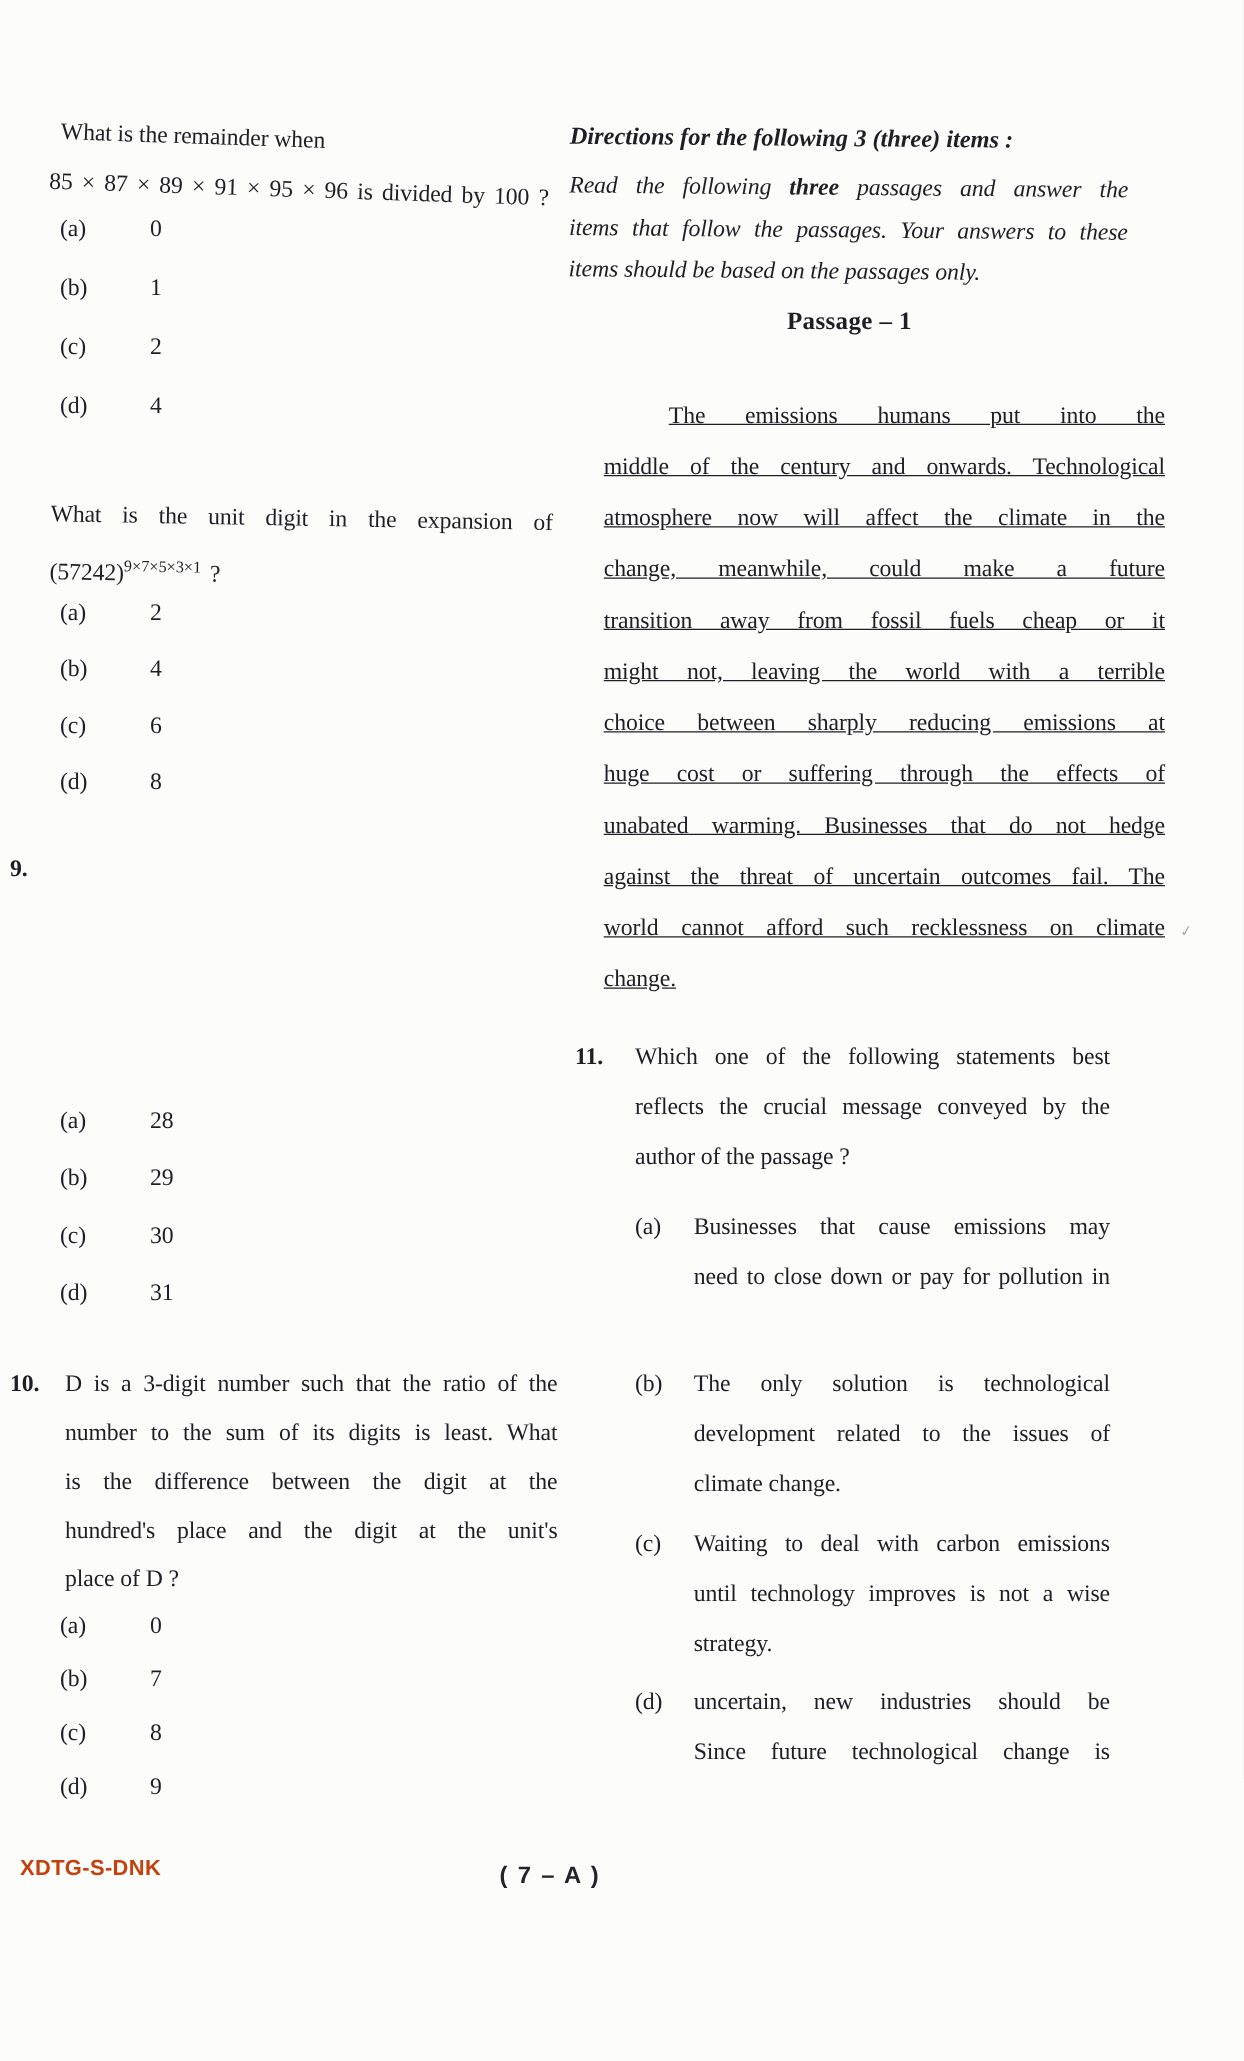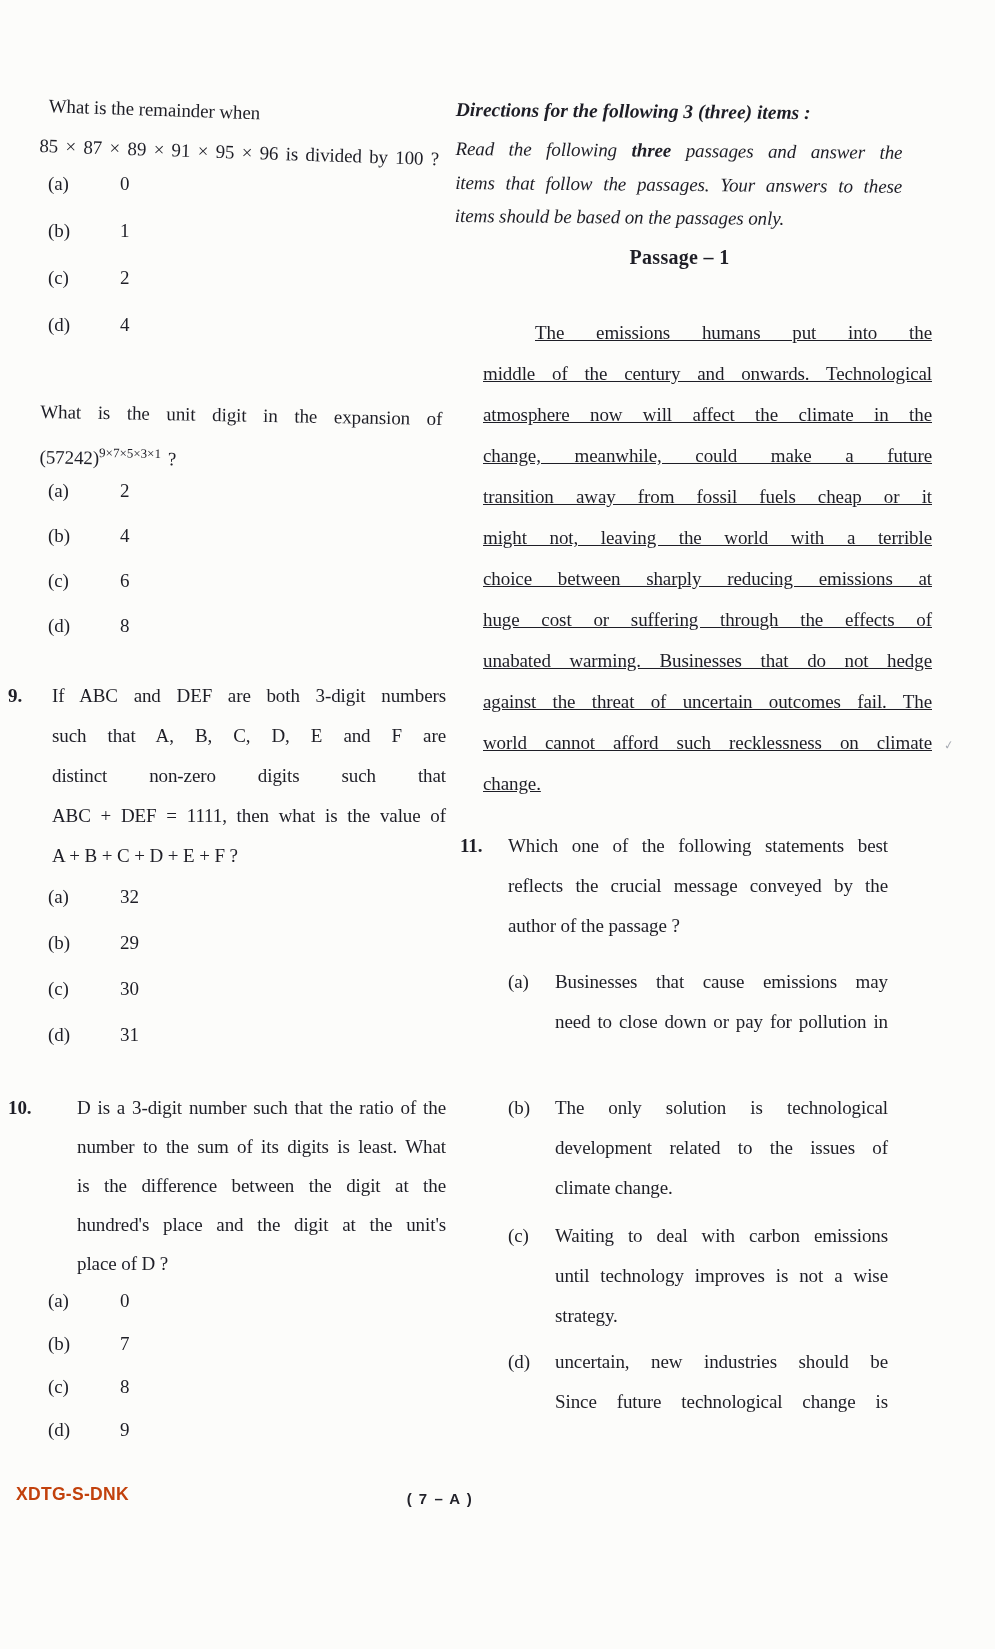--- a/index.html
+++ b/index.html
@@ -21,40 +21,40 @@
   .opt{display:flex;align-items:baseline;}
   .olabel{flex:none;width:48px;}
   .oval{margin-left:24px;}
   .q7opts{left:48px;top:173px;}  .q7opts .opt{height:47px;}
   .q8opts{left:48px;top:480px;}  .q8opts .opt{height:45px;}
   .qflex{display:flex;align-items:flex-start;}
   .qnum{flex:none;width:44px;font-weight:bold;line-height:40px;}
   .qbody{flex:none;}
   .q9{left:8px;top:676px;}   .q9 .qbody{width:394px;}
   .q9opts{left:48px;top:886px;}  .q9opts .opt{height:46px;}
-  .q10{left:8px;top:1088px;} .q10 .qbody{width:394px;} .q10 .line{line-height:39px;margin-left:25px;} .q10 .qnum{line-height:39px;}
+  .q10{left:8px;top:1088px;} .q10 .qbody{width:394px;} .q10 .line{line-height:39px;} .q10 .qnum{line-height:39px;}
   .q10opts{left:48px;top:1290px;} .q10opts .opt{height:43px;}
   
   .directions{left:456px;top:92px;width:447px;transform:rotate(0.5deg);transform-origin:0 0;}
   .dir-title{font-weight:bold;font-style:italic;line-height:36px;font-size:19.5px;letter-spacing:0;}
   .dir-body{margin-top:4px;}
   .dir-line{font-style:italic;line-height:33.5px;}
   .dir-line b{font-weight:bold;}
   .passage-title{left:456px;top:246px;width:447px;text-align:center;font-weight:bold;font-size:20px;letter-spacing:0.3px;}
   .passage{left:483px;top:312px;width:449px;text-decoration:underline;}
   .passage .line{line-height:41px;}
   .passage .first{text-indent:52px;}
   .q11{left:460px;top:826px;} .q11 .qnum{width:48px;} .q11 .qbody{width:380px;}
   .q11opt{left:508px;display:flex;align-items:flex-start;width:380px;}
   .q11opt .olabel{width:47px;line-height:40px;}
   .q11opt .obody{flex:none;width:333px;}
   .q11a{top:962px;} .q11b{top:1088px;} .q11c{top:1216px;} .q11d{top:1342px;}
   
   .footer-code{left:16px;top:1484px;font-family:"Liberation Sans",sans-serif;font-weight:600;font-size:17.5px;letter-spacing:0.3px;color:#c2410c;}
-  .footer-page{left:370px;top:1490px;width:140px;text-align:center;font-family:"Liberation Sans",sans-serif;font-weight:600;font-size:15px;letter-spacing:1.5px;color:#23232b;}
+  .footer-page{left:370px;top:1490px;width:140px;text-align:center;font-family:"Liberation Sans",sans-serif;font-weight:600;font-size:19px;letter-spacing:1.5px;color:#23232b;}
   .stray{left:944px;top:738px;color:#a7abb3;font-size:12px;transform:rotate(-8deg);}
 </style>
 </head>
 <body>
 
 <div class="page">
 
   <section class="blk q7text">
     <div class="line pad">What is the remainder when</div>
     <div class="line jlast">85 × 87 × 89 × 91 × 95 × 96 is divided by 100 ?</div>
@@ -100,33 +100,26 @@
       <span class="oval">6</span>
     </div>
     <div class="opt">
       <span class="olabel">(d)</span>
       <span class="oval">8</span>
     </div>
   </section>
 
   <section class="blk q9 qflex">
     <div class="qnum">9.</div>
-    <div class="qbody">
-      <div class="line jlast">If ABC and DEF are both 3-digit numbers</div>
-      <div class="line jlast">such that A, B, C, D, E and F are</div>
-      <div class="line jlast">distinct non-zero digits such that</div>
-      <div class="line jlast">ABC + DEF = 1111, then what is the value of</div>
-      <div class="line">A + B + C + D + E + F ?</div>
-    </div>
   </section>
 
   <section class="blk q9opts">
     <div class="opt">
       <span class="olabel">(a)</span>
-      <span class="oval">32</span>
+      <span class="oval">28</span>
     </div>
     <div class="opt">
       <span class="olabel">(b)</span>
       <span class="oval">29</span>
     </div>
     <div class="opt">
       <span class="olabel">(c)</span>
       <span class="oval">30</span>
     </div>
     <div class="opt">

